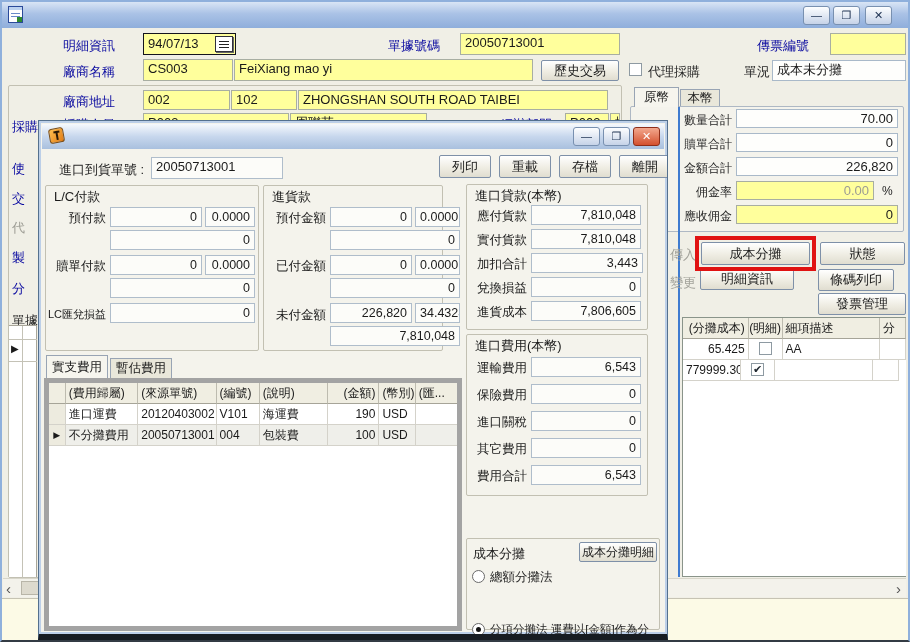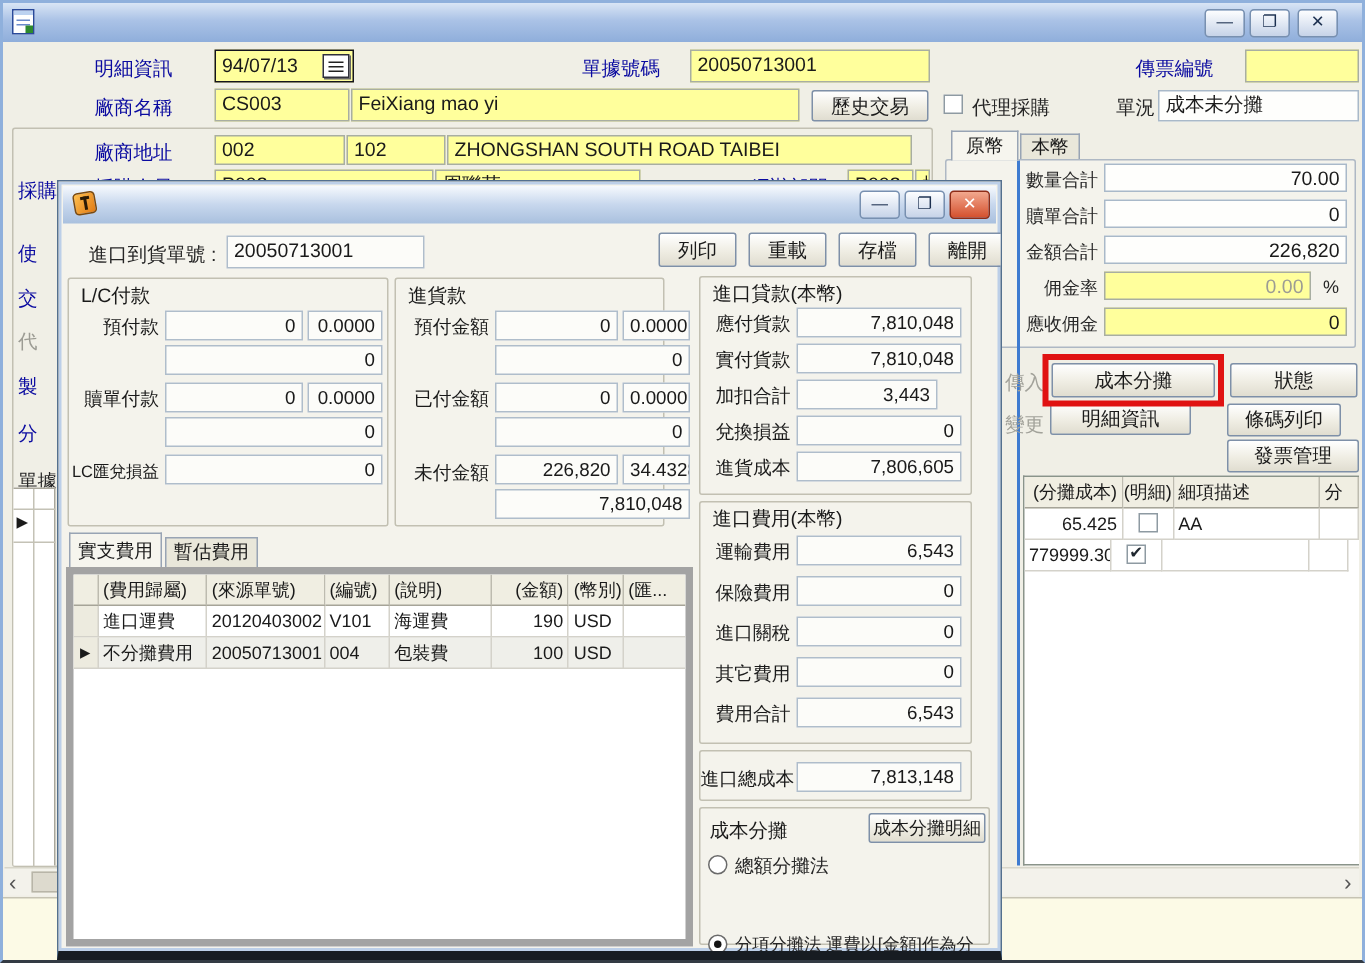--- a/index.html
+++ b/index.html
@@ -212,45 +212,41 @@
     <div class="sf num" style="left:66px;top:140px;width:130px">7,810,048</div>
   </div>
 
   <div class="gb" style="left:427px;top:63px;width:182px;height:146px">
     <div class="cap" style="left:8px;top:2px">進口貸款(本幣)</div>
     <div class="rlabel" style="left:4px;top:23px;width:56px">應付貨款</div>
     <div class="sf num" style="left:64px;top:20px;width:110px">7,810,048</div>
     <div class="rlabel" style="left:4px;top:47px;width:56px">實付貨款</div>
     <div class="sf num" style="left:64px;top:44px;width:110px">7,810,048</div>
     <div class="rlabel" style="left:4px;top:71px;width:56px">加扣合計</div>
-    <div class="sf num" style="left:64px;top:68px;width:94px">3,443</div>
+    <div class="sf num" style="left:64px;top:68px;width:112px">3,443</div>
     <div class="rlabel" style="left:4px;top:95px;width:56px">兌換損益</div>
     <div class="sf num" style="left:64px;top:92px;width:110px">0</div>
     <div class="rlabel" style="left:4px;top:119px;width:56px">進貨成本</div>
     <div class="sf num" style="left:64px;top:116px;width:110px">7,806,605</div>
   </div>
 
   <div class="gb" style="left:427px;top:213px;width:182px;height:162px">
     <div class="cap" style="left:8px;top:2px">進口費用(本幣)</div>
     <div class="rlabel" style="left:4px;top:25px;width:56px">運輸費用</div>
     <div class="sf num" style="left:64px;top:22px;width:110px">6,543</div>
     <div class="rlabel" style="left:4px;top:52px;width:56px">保險費用</div>
     <div class="sf num" style="left:64px;top:49px;width:110px">0</div>
     <div class="rlabel" style="left:4px;top:79px;width:56px">進口關稅</div>
     <div class="sf num" style="left:64px;top:76px;width:110px">0</div>
     <div class="rlabel" style="left:4px;top:106px;width:56px">其它費用</div>
     <div class="sf num" style="left:64px;top:103px;width:110px">0</div>
     <div class="rlabel" style="left:4px;top:133px;width:56px">費用合計</div>
     <div class="sf num" style="left:64px;top:130px;width:110px">6,543</div>
   </div>
 
-  <div class="gb" style="left:427px;top:379px;width:182px;height:34px">
-    <div class="rlabel" style="left:0px;top:10px;width:60px">進口總成本</div>
-    <div class="sf num" style="left:64px;top:7px;width:110px">7,813,148</div>
-  </div>
 
   <div class="gb" style="left:427px;top:417px;width:194px;height:92px">
     <div class="cap" style="left:6px;top:6px">成本分攤</div>
     <div class="btn" style="left:112px;top:3px;width:78px;height:20px;line-height:18px;font-size:12px">成本分攤明細</div>
     <div class="radio" style="left:5px;top:31px"></div>
     <div class="abs blk" style="left:23px;top:30px;font-size:12.5px">總額分攤法</div>
     <div class="radio sel" style="left:5px;top:84px"></div>
     <div class="abs blk" style="left:23px;top:83px;font-size:11.5px;white-space:nowrap">分項分攤法 運費以[金額]作為分</div>
   </div>
 

